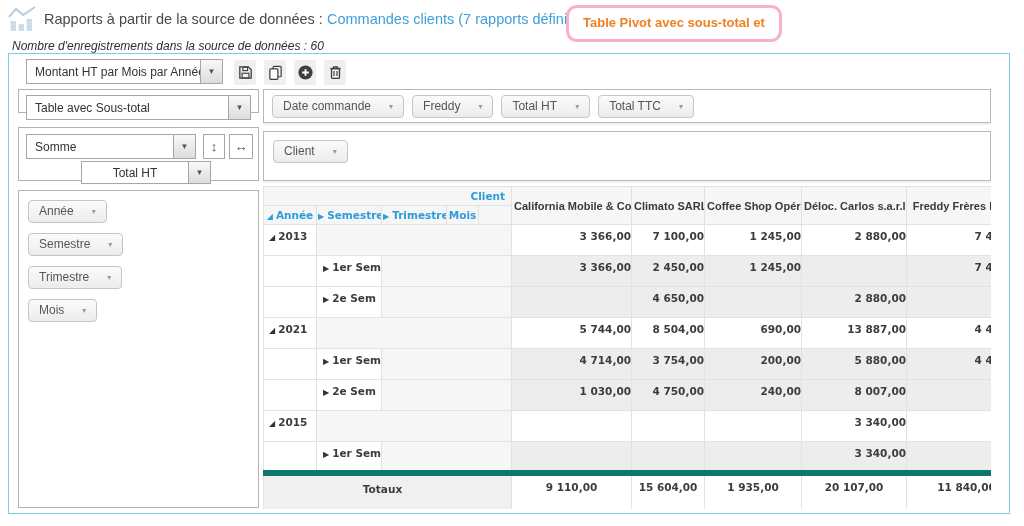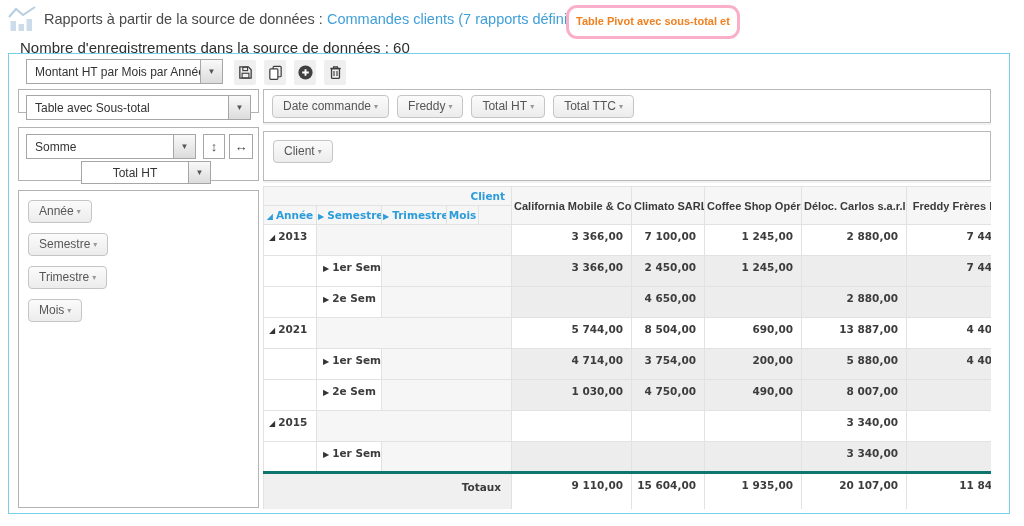--- a/index.html
+++ b/index.html
@@ -2,23 +2,23 @@
 <html><head>
 <meta charset="utf-8">
 <style>
   html,body{margin:0;padding:0;background:#fff;}
   body{width:1024px;height:526px;position:relative;font-family:"Liberation Sans",sans-serif;overflow:hidden;}
 
   
   .app-icon{position:absolute;left:8px;top:5px;width:28px;height:28px;}
   .page-title{position:absolute;left:44px;top:11px;font-size:14.5px;color:#4a4a4a;white-space:nowrap;}
   .page-title .link{color:#3f9fd8;cursor:pointer;}
-  .record-note{position:absolute;left:20px;top:39px;font-size:15px;color:#2e2e2e;}
+  .record-note{position:absolute;left:12px;top:39px;font-style:italic;font-size:12px;color:#2e2e2e;}
   .badge{position:absolute;left:566px;top:5px;border:3px solid #f9afc9;border-radius:11px;
-         background:#fff;padding:6px 7px 7px;color:#f08122;font-weight:bold;font-size:11px;line-height:1.35;}
+         background:#fff;padding:6px 14px 7px;color:#f08122;font-weight:bold;font-size:13px;line-height:1.35;}
 
   
   .container{position:absolute;left:8px;top:53px;width:1000px;height:459px;border:1px solid #79cfe9;background:#fff;}
 
   
   .sel{position:absolute;display:flex;align-items:stretch;border:1px solid #a6a6a6;background:#fff;height:25px;box-sizing:border-box;cursor:pointer;}
   .sel-txt{flex:1;display:flex;align-items:center;padding:0 8px;font-size:12px;color:#333;white-space:nowrap;overflow:hidden;}
   .sel-btn{width:21px;border-left:1px solid #a6a6a6;background:linear-gradient(#f9f9f9,#dcdcdc);
            display:flex;align-items:center;justify-content:center;font-size:8px;color:#555;}
 
@@ -35,43 +35,43 @@
   .mini-btn{position:absolute;border:1px solid #a6a6a6;background:#fff;display:flex;align-items:center;justify-content:center;
             font-size:13px;color:#444;box-sizing:border-box;cursor:pointer;}
   #row-fields{display:flex;flex-direction:column;align-items:flex-start;gap:10px;padding:9px 0 0 9px;}
 
   
   .hbar{position:absolute;border:1px solid #b9b9b9;background:#fff;box-sizing:border-box;box-shadow:0 2px 0 rgba(0,0,0,0.05);}
   .bar1{left:254px;top:35px;width:728px;height:34px;padding:5px 0 0 8px;}
   .bar2{left:254px;top:77px;width:728px;height:50px;padding:8px 0 0 9px;}
 
   
-  .pill{display:inline-flex;align-items:center;gap:3px;padding:3px 10px 4px;margin-right:8px;
+  .pill{display:inline-flex;align-items:center;gap:18px;padding:3px 10px 4px;margin-right:8px;
         background:linear-gradient(#fbfbfb,#ececec);border:1px solid #c5c5c5;border-radius:4px;
         font-size:12px;color:#565656;cursor:pointer;white-space:nowrap;}
   .pill-arrow{font-size:8px;color:#999;}
 
   
   .table-clip{position:absolute;left:254px;top:132px;width:728px;height:323px;overflow:hidden;}
   table.pivot{border-collapse:collapse;table-layout:fixed;width:763px;background:#fff;}
   .pivot th,.pivot td{border:1px solid #e2e2e2;overflow:hidden;white-space:nowrap;box-sizing:border-box;}
   .pivot thead th{background:#f6f6f6;height:19px;}
   th.corner{color:#2d9cdb;font:bold 10.5px "DejaVu Sans",sans-serif;text-align:right;padding-right:6px;}
   th.colhead{color:#3a3a3a;font:bold 11px "Liberation Sans",sans-serif;text-align:center;padding:0 2px;}
   th.dim{color:#2d9cdb;font:bold 10.5px "DejaVu Sans",sans-serif;text-align:center;cursor:pointer;}
   th.dim .glyph{font-size:8px;margin-right:3px;}
   .pivot tbody td{height:31px;vertical-align:top;font:bold 10.5px "DejaVu Sans",sans-serif;color:#3c3c3c;}
-  td.val{text-align:right;padding:5px 8px 0 0;}
+  td.val{text-align:right;padding:5px 0 0 0;}
   td.first-val{border-left:1px solid #c6c6c6;}
   td.lbl-year{padding:5px 0 0 5px;cursor:pointer;}
   td.lbl-sem{padding:5px 0 0 6px;cursor:pointer;}
   td .glyph{font-size:8px;margin-right:3px;color:#333;}
   td.filler{background:#f6f6f6;}
   tr.sem td.val{background:#ededed;}
-  tr.totals td{height:37px;border-top:3px solid #0f766e;}
+  tr.totals td{height:37px;border-top:6px solid #0f766e;text-align:center;}
   td.lbl-totals{background:#f0f0f0;text-align:right;padding:7px 10px 0 0;}
   .pivot tbody tr:first-child td{border-top:1px solid #c9c9c9;}
 </style>
 </head>
 <body>
 
 <svg class="app-icon" viewBox="0 0 28 28">
   <rect x="2.5" y="16" width="5.5" height="10" fill="#cddcea"></rect>
   <rect x="10.5" y="19" width="5.5" height="7" fill="#cddcea"></rect>
   <rect x="18.5" y="14" width="5.5" height="12" fill="#cddcea"></rect>
@@ -262,21 +262,21 @@
             <td class="val">200,00</td>
             <td class="val">5 880,00</td>
             <td class="val">4 400,00</td>
           </tr>
           <tr class="sem">
             <td></td>
             <td class="lbl-sem"><span class="glyph">▶</span><span>2e Sem</span></td>
             <td class="filler" colspan="3"></td>
             <td class="val first-val">1 030,00</td>
             <td class="val">4 750,00</td>
-            <td class="val">490,00</td>
+            <td class="val">240,00</td>
             <td class="val">8 007,00</td>
             <td class="val"></td>
           </tr>
           <tr class="year">
             <td class="lbl-year"><span class="glyph">◢</span><span>2015</span></td>
             <td class="filler" colspan="4"></td>
             <td class="val first-val"></td>
             <td class="val"></td>
             <td class="val"></td>
             <td class="val">3 340,00</td>

